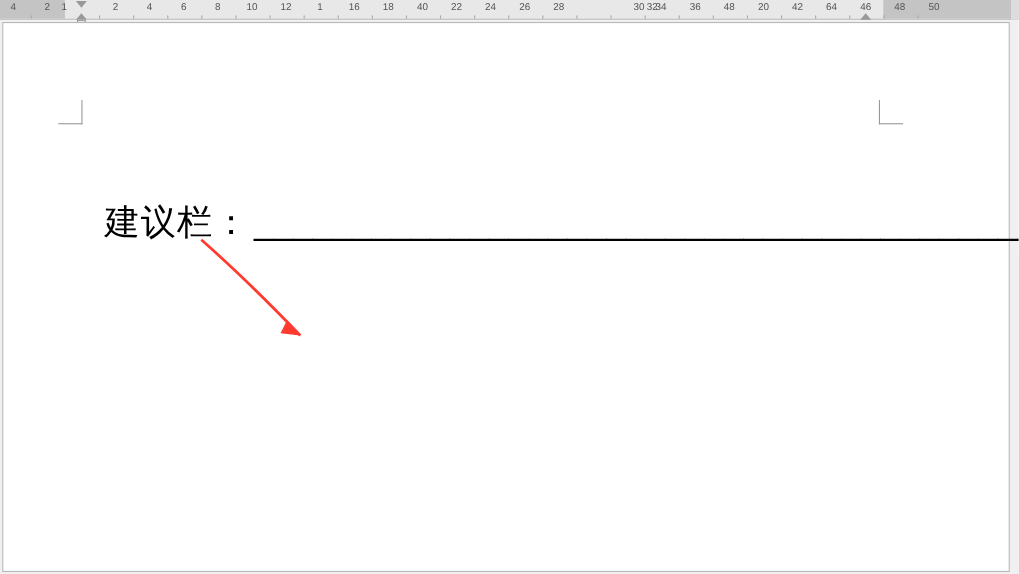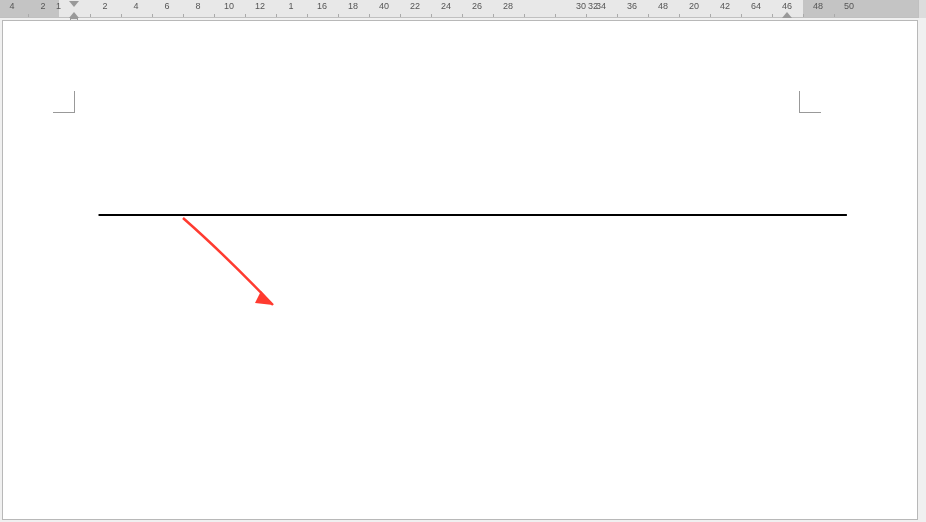--- a/index.html
+++ b/index.html
@@ -224,20 +224,21 @@
     </div>
   <div class="scroll-stub"></div>
 </div>
 
 <div class="page-area">
   <div class="crop crop-tl"></div>
   <div class="crop crop-tr"></div>
 
   <div class="doc-content">
     <div class="label-row">
+      <span>建议栏：</span>
       <span class="underline-field">__________________________________________</span>
     </div>
   </div>
 
   <svg class="arrow-svg" viewBox="0 0 150 110">
     <defs>
       <linearGradient id="redgrad" x1="0" y1="0" x2="1" y2="1">
         <stop offset="0%" stop-color="#ff3b30"></stop>
         <stop offset="100%" stop-color="#ff3b30"></stop>
       </linearGradient>

